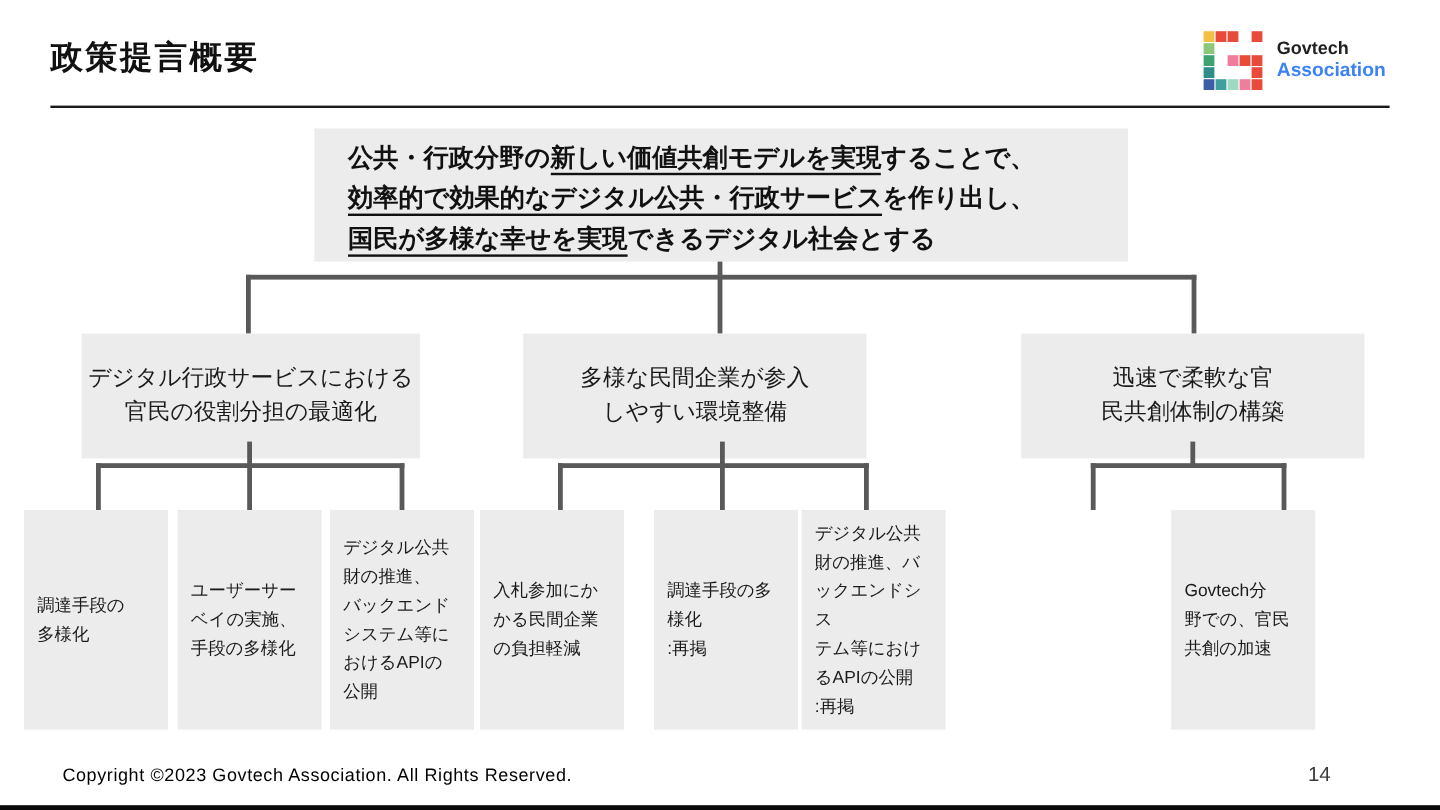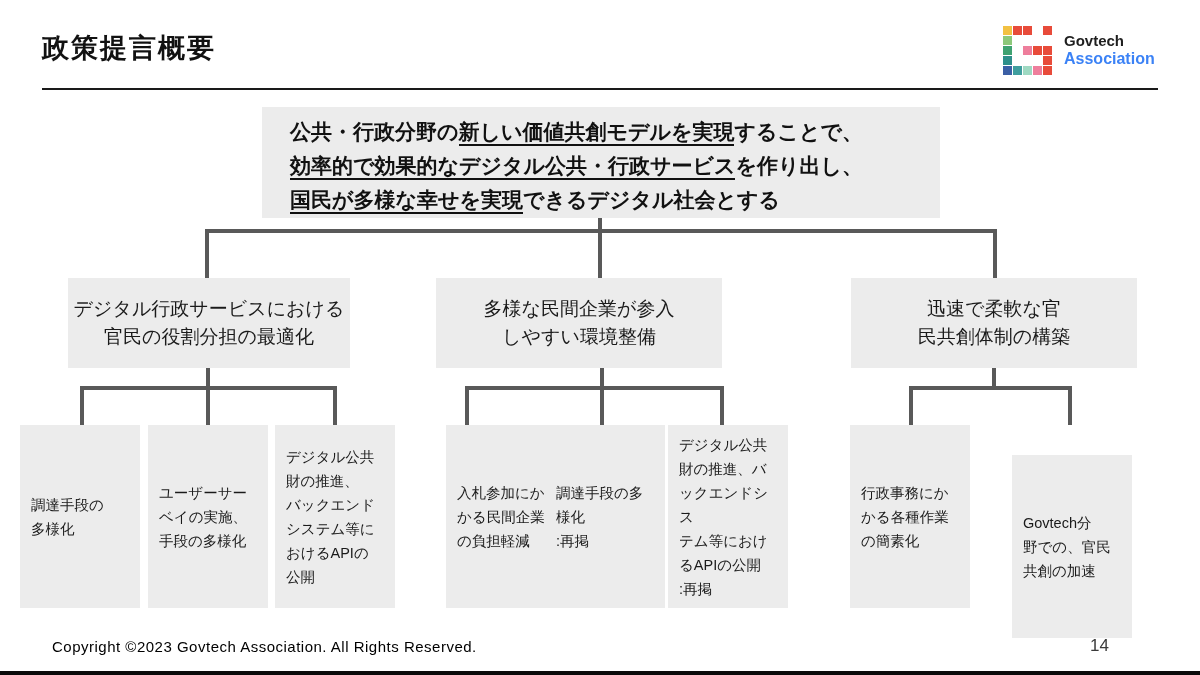--- a/index.html
+++ b/index.html
@@ -22,21 +22,21 @@
   .logo-sub  { font-size:16px; font-weight:bold; color:#3b82f6; }
   .goal-box {
     position:absolute; left:262px; top:107px; width:678px; height:111px;
     background:#ececec; box-sizing:border-box; padding:8px 0 0 28px;
     font-size:21px; font-weight:600; line-height:34px; color:#111;
   }
   .goal-line { white-space:nowrap; }
   .u { border-bottom:2px solid #111; padding-bottom:1px; }
   .line { position:absolute; background:#595959; }
   .pillar-box {
-    position:absolute; top:278px; height:90px; background:#ececec;
+    position:absolute; top:278px; height:104px; background:#ececec;
     display:flex; align-items:center; justify-content:center; text-align:center;
     font-size:19px; font-weight:500; line-height:28px; white-space:pre-line; color:#1a1a1a;
   }
   .sub-box {
     position:absolute; top:425px; height:183px; width:120px; background:#ececec;
     display:flex; align-items:center; box-sizing:border-box; padding:0 11px;
     font-size:14.5px; font-weight:500; line-height:24px; white-space:pre-line;
     text-align:left; color:#1a1a1a;
   }
   .copyright {
@@ -126,36 +126,33 @@
 多様化</div>
   <div class="sub-box" style="left:148px;">ユーザーサー
 ベイの実施、
 手段の多様化</div>
   <div class="sub-box" style="left:275px;">デジタル公共
 財の推進、
 バックエンド
 システム等に
 おけるAPIの
 公開</div>
-  <div class="sub-box" style="left:400px;margin-left:46px;">入札参加にか
+  <div class="sub-box" style="left:400px;">入札参加にか
 かる民間企業
 の負担軽減</div>
   <div class="sub-box" style="left:545px;">調達手段の多
 様化
 :再掲</div>
   <div class="sub-box" style="left:668px;">デジタル公共
 財の推進、バ
 ックエンドシス
 テム等におけ
 るAPIの公開
 :再掲</div>
-  <div class="sub-box" style="left:850px;">行政事務にか
-かる各種作業
-の簡素化</div>
-  <div class="sub-box" style="left:1012px;margin-top:30px;">Govtech分
+  <div class="sub-box" style="left:976px;">Govtech分
 野での、官民
 共創の加速</div>
 
   <div class="copyright">Copyright ©2023 Govtech Association. All Rights Reserved.</div>
   <div class="page-number">14</div>
   <div class="bottom-edge"></div>
 
 </div>
 
 </body></html>

